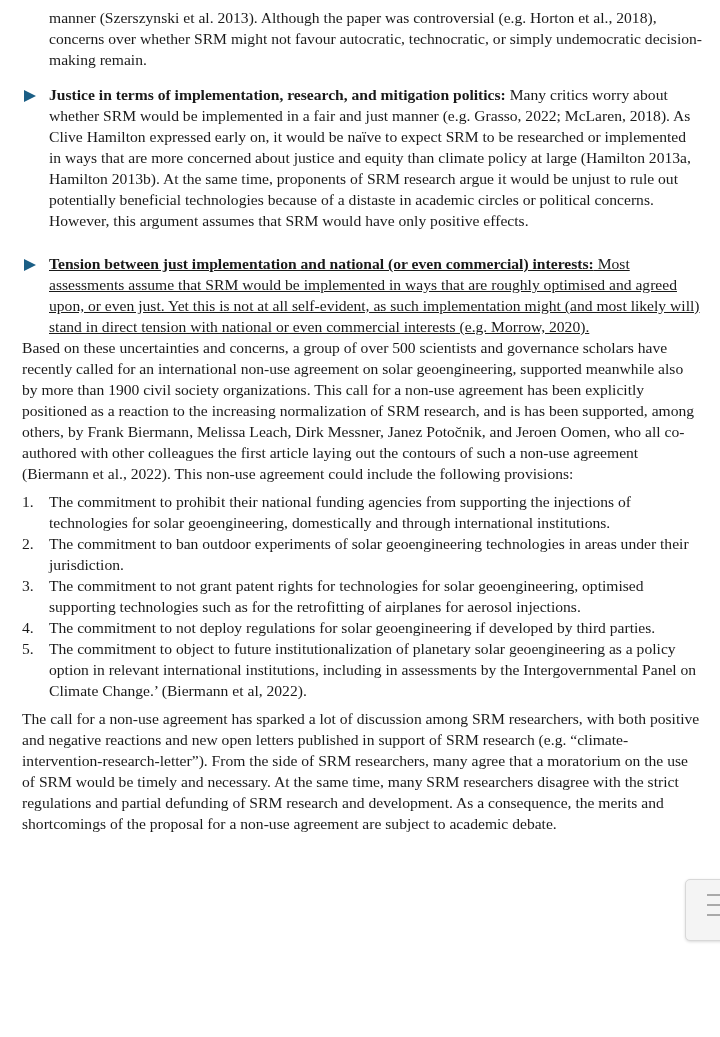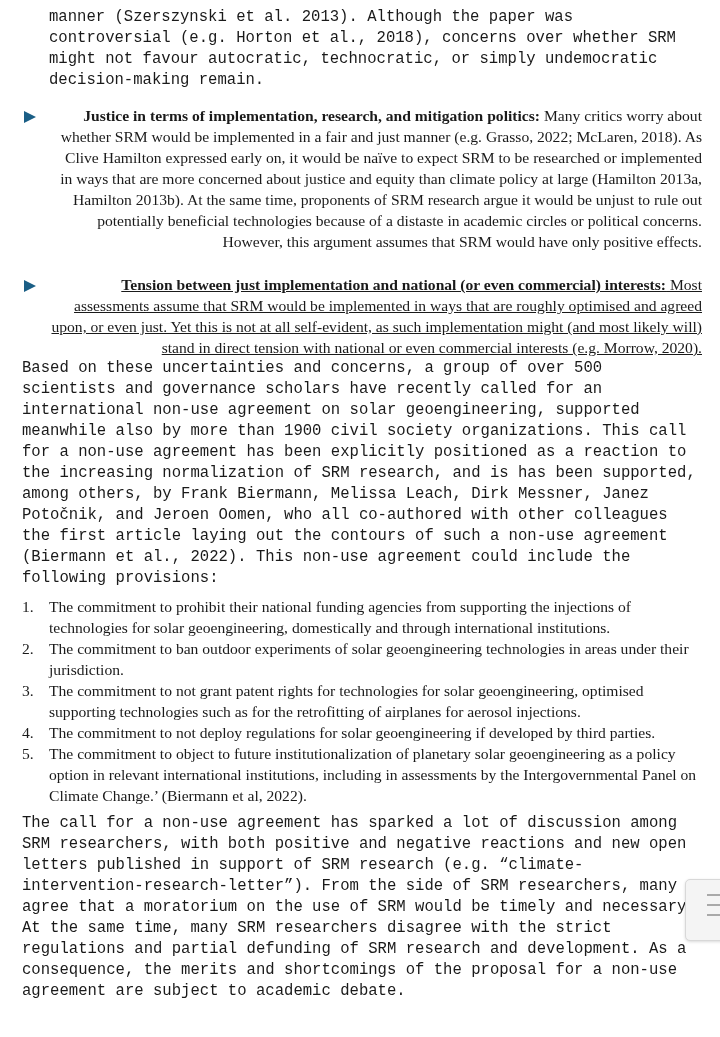--- a/index.html
+++ b/index.html
@@ -2,24 +2,24 @@
 <html><head>
 <meta charset="utf-8">
 <style>
   html, body { margin: 0; padding: 0; background: #ffffff; }
   body {
     width: 720px; height: 1037px; overflow: hidden; position: relative;
     font-family: "Liberation Serif", "DejaVu Serif", serif;
     color: #1a1a1a; font-size: 15.6px; line-height: 21px;
   }
   .page { position: absolute; left: 22px; top: 7px; width: 680px; }
-  p { margin: 0; font-family: Liberation Mono, monospace; }
+  p { margin: 0; }
   .indent-block { margin-left: 27px; }
   .bullet {
-    position: relative; margin-left: 27px; text-align: right;
+    position: relative; margin-left: 27px;
   }
   .bullet + .bullet { margin-top: 22px; text-decoration: underline; }
   .bullet .marker {
     position: absolute; left: -25px; top: 6px; width: 0; height: 0;
     border-top: 6px solid transparent; border-bottom: 6px solid transparent;
     border-left: 12px solid #1b5f86;
   }
   .bullet b { font-weight: bold; }
   .para { }
   ol.provisions { list-style: none; margin: 7px 0 0 0; padding: 0; }

